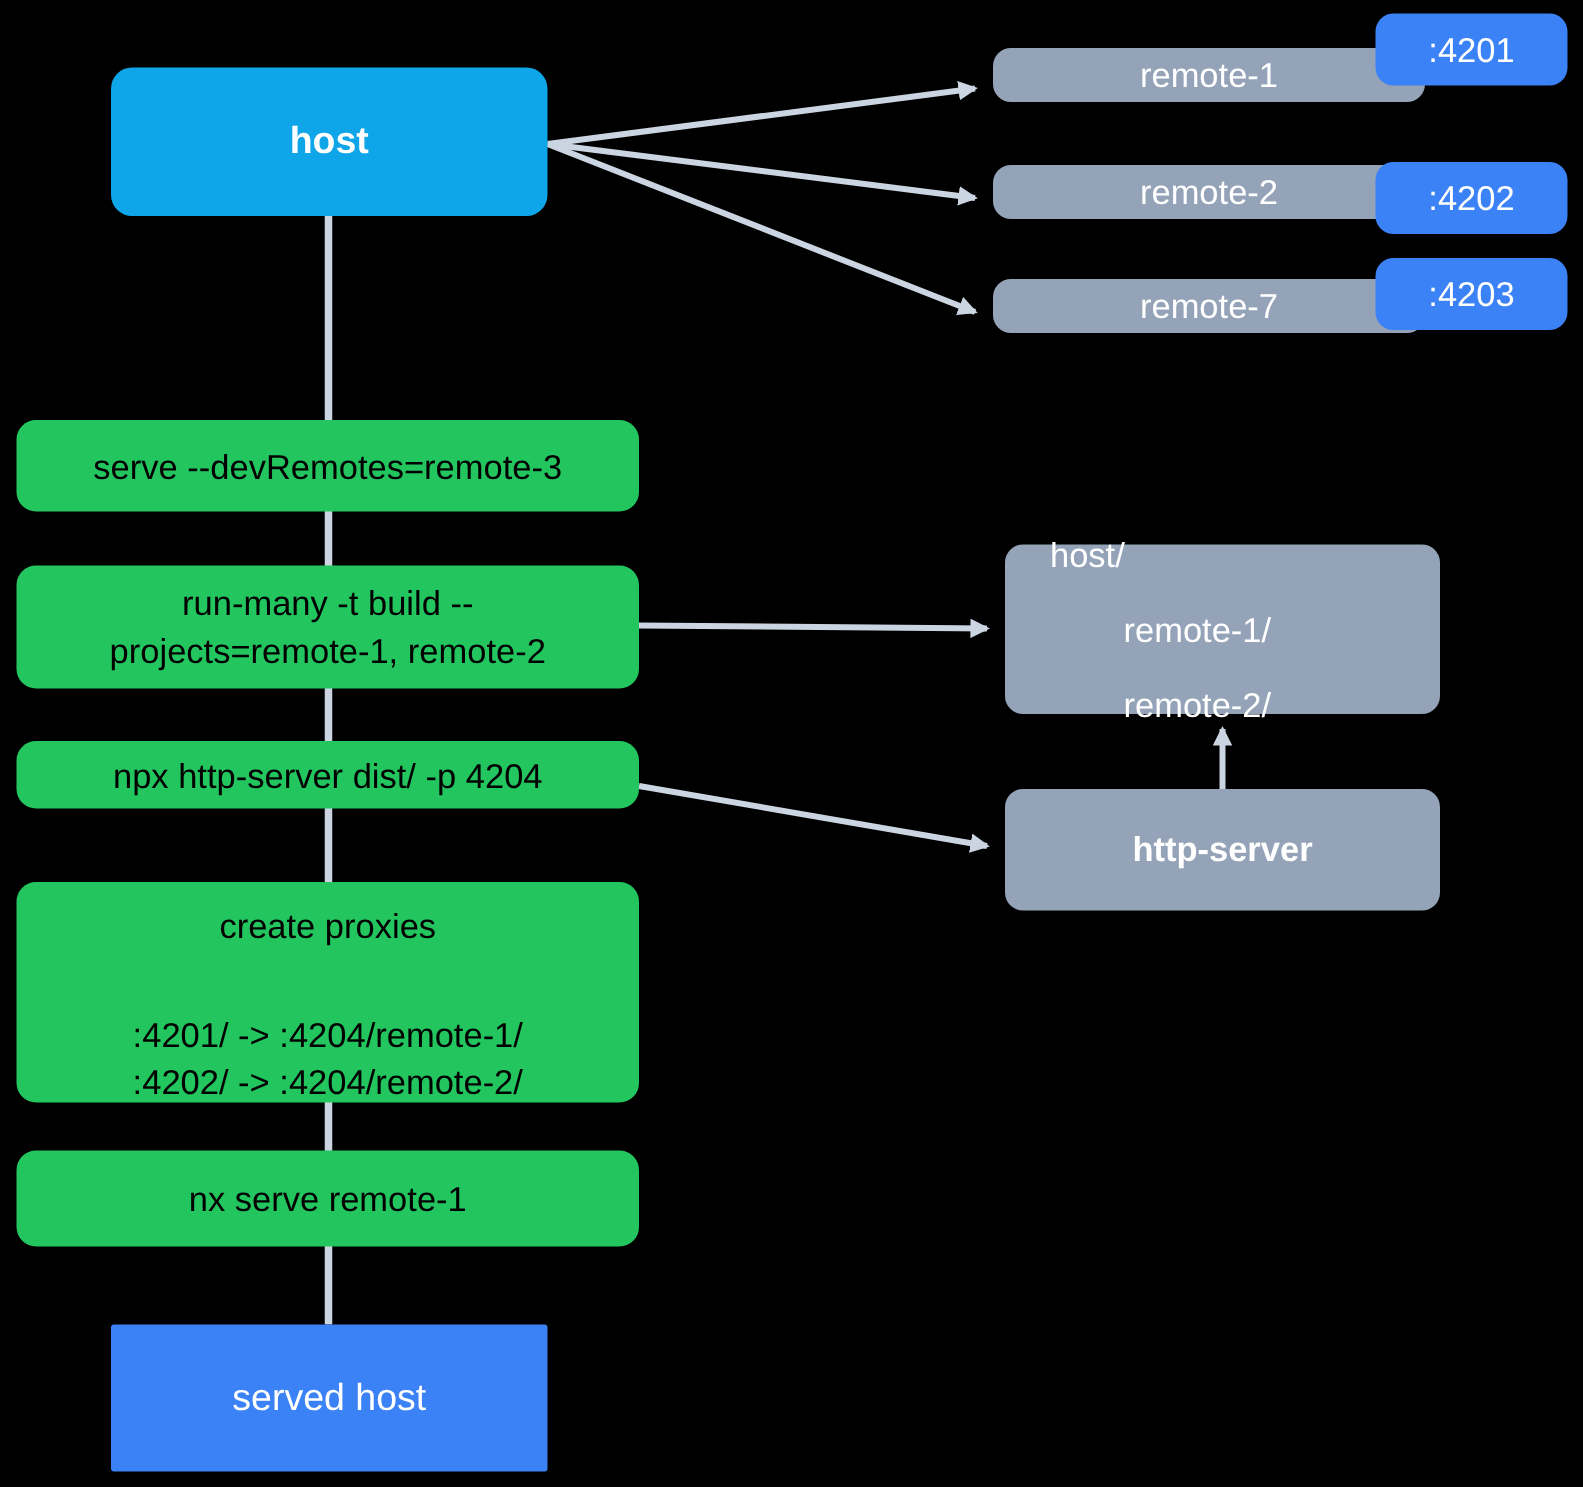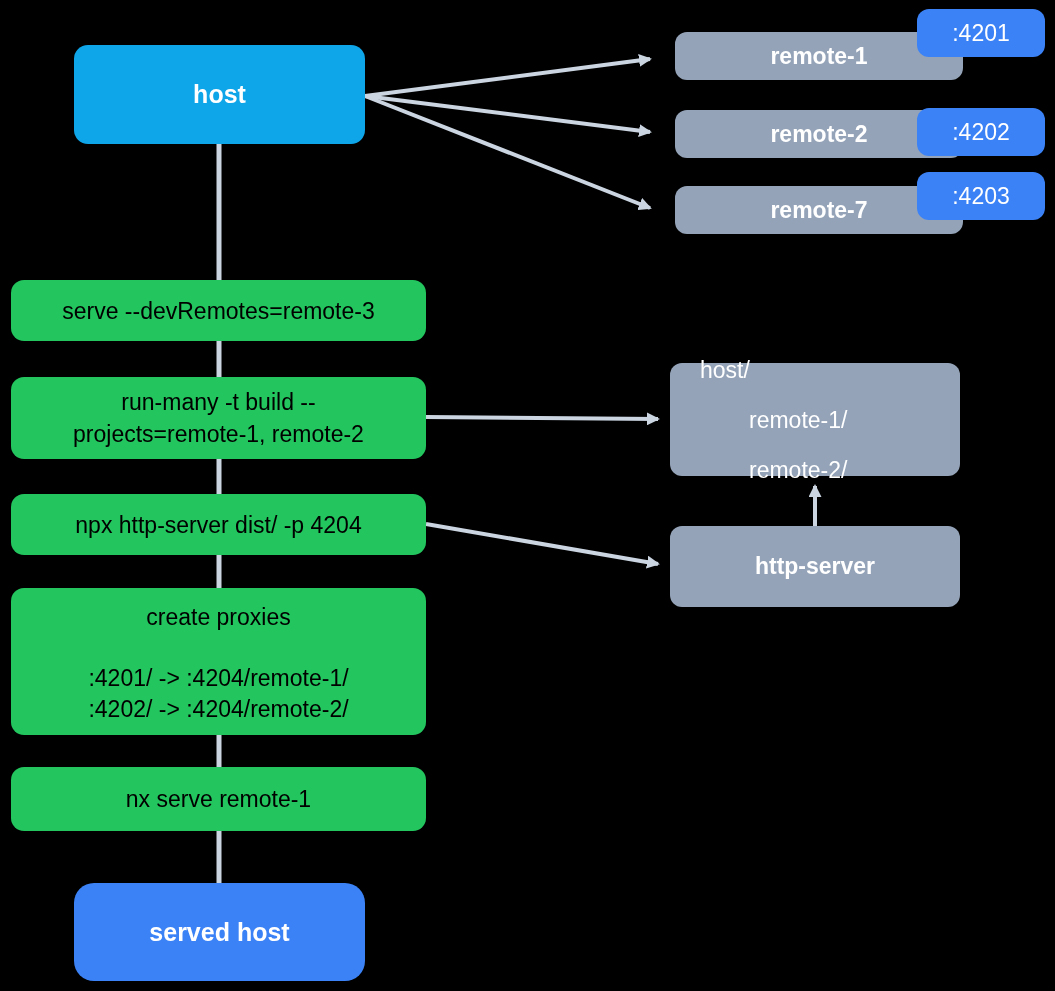--- a/index.html
+++ b/index.html
@@ -47,30 +47,29 @@
   }
   .host-box {
     left: 74px; top: 45px; width: 291px; height: 99px;
     background: var(--host);
     font-size: 25px; font-weight: bold;
     border-radius: 14px;
   }
   .served-box {
     left: 74px; top: 883px; width: 291px; height: 98px;
     background: var(--served);
-    font-size: 25px; font-weight: bold;
-    border-radius: 20px;
+    font-size: 25px; font-weight: normal;
+    border-radius: 2px;
     align-items: center;
   }
   .remote-box {
-    left: 662px; width: 288px; height: 48px;
+    left: 662px; width: 288px; height: 36px;
     background: var(--remote);
-    font-size: 23px; font-weight: bold;
-    border-radius: 12px;
-    margin-left: 13px;
+    font-size: 23px; font-weight: normal;
+    border-radius: 12px;
   }
   .remote-1 { top: 32px; }
   .remote-2 { top: 110px; }
   .remote-3 { top: 186px; }
   .port-badge {
     left: 917px; width: 128px; height: 48px;
     background: var(--port);
     font-size: 23px;
     border-radius: 12px;
     z-index: 3;
@@ -83,24 +82,24 @@
     left: 11px; width: 415px;
     background: var(--command);
     font-size: 23px;
     line-height: 32px;
     flex-direction: column;
     border-radius: 13px;
     color: #000000;
   }
   .cmd-serve    { top: 280px; height: 61px; }
   .cmd-runmany  { top: 377px; height: 82px; }
-  .cmd-npx      { top: 494px; height: 61px; }
+  .cmd-npx      { top: 494px; height: 45px; }
   .cmd-proxies  { top: 588px; height: 147px; justify-content: flex-start; padding-top: 13px; }
   .cmd-nxserve  { top: 767px; height: 64px; }
-  .cmd-proxies .proxy-title { line-height: 32px; margin-bottom: 30px; }
+  .cmd-proxies .proxy-title { line-height: 32px; margin-bottom: 42px; }
   .cmd-proxies .proxy-rule  { line-height: 31px; }
 
   .dist-box {
     left: 670px; top: 363px; width: 290px; height: 113px;
     background: var(--remote);
     font-size: 23px;
     line-height: 34px;
     flex-direction: column;
     align-items: flex-start;
     justify-content: center;

